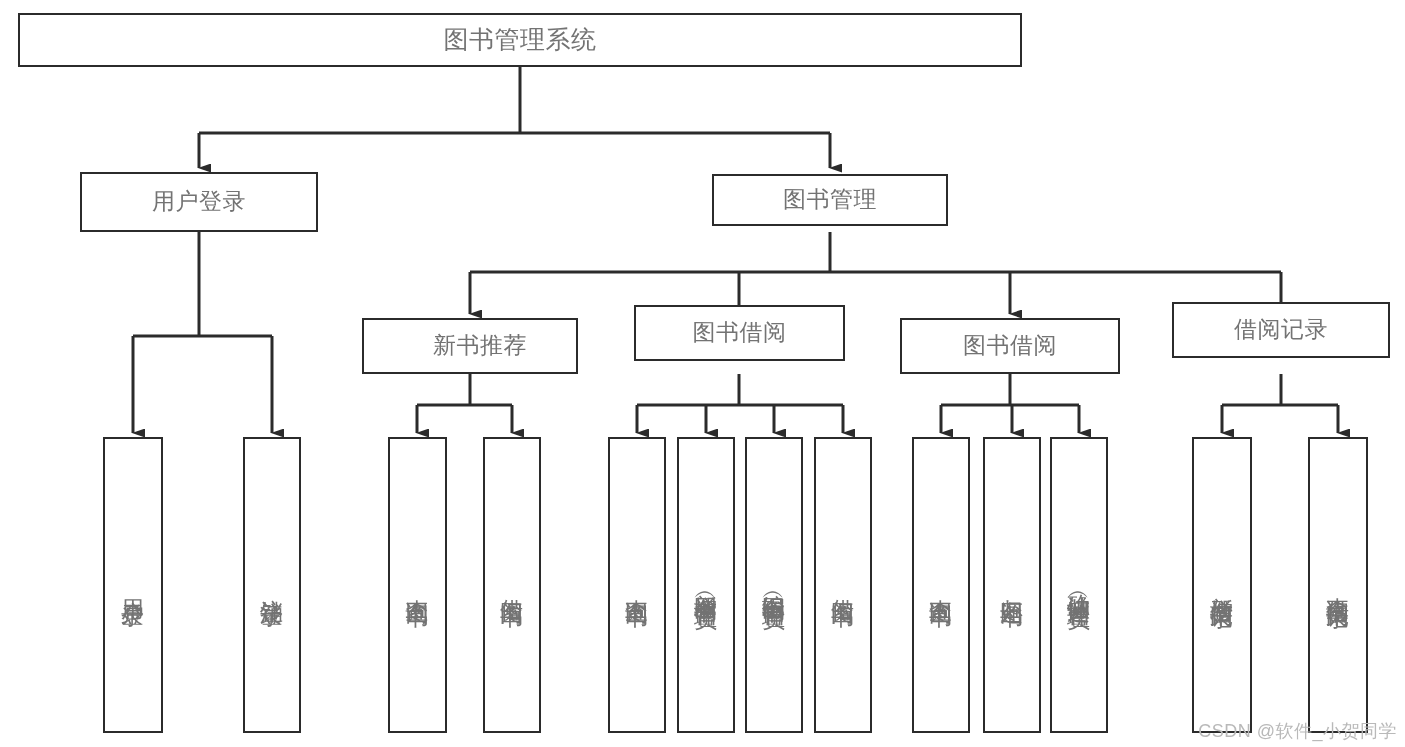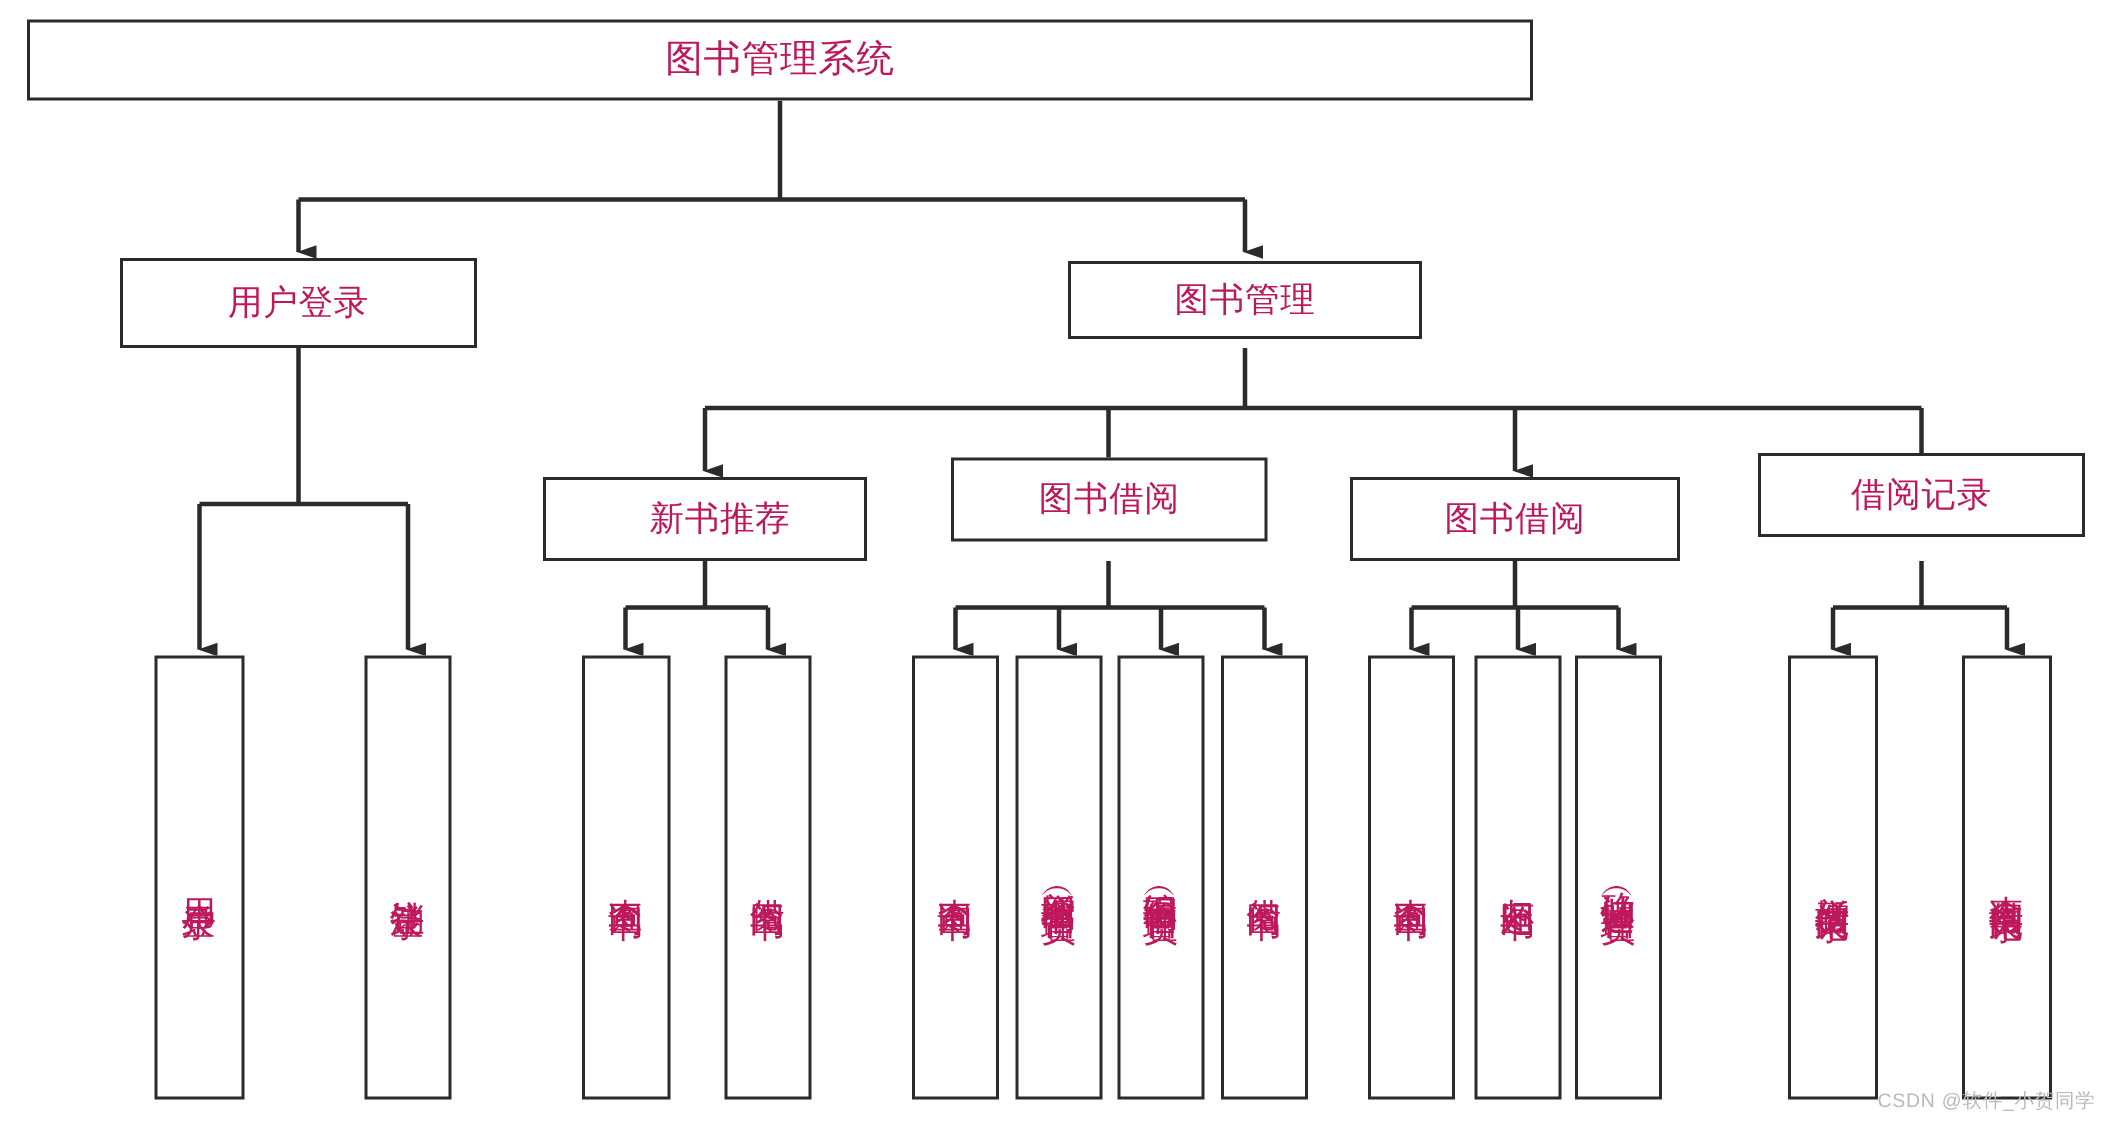--- a/index.html
+++ b/index.html
@@ -43,38 +43,38 @@
   }
   .node.level1 {
     border-width: 2px;
     font-size: 23px;
   }
   .node.level2 {
     border-width: 2px;
     font-size: 23px;
   }
   .node-label {
-    color: #be185d;
+    color: #737373;
     line-height: 1.18;
     letter-spacing: 0.5px;
     white-space: nowrap;
   }
   .node.vertical .node-label {
     writing-mode: vertical-rl;
     text-orientation: upright;
     white-space: normal;
     letter-spacing: 2px;
     line-height: 1.05;
     max-height: 100%;
   }
   #watermark {
     position: absolute;
     right: 8px;
     bottom: 4px;
-    font-size: 13px;
+    font-size: 18px;
     color: #b9b9b9;
     letter-spacing: 0.5px;
     white-space: nowrap;
     font-family: "Liberation Sans", "DejaVu Sans", sans-serif;
   }
 </style>
 </head>
 <body>
 
 <div id="diagram-root">

